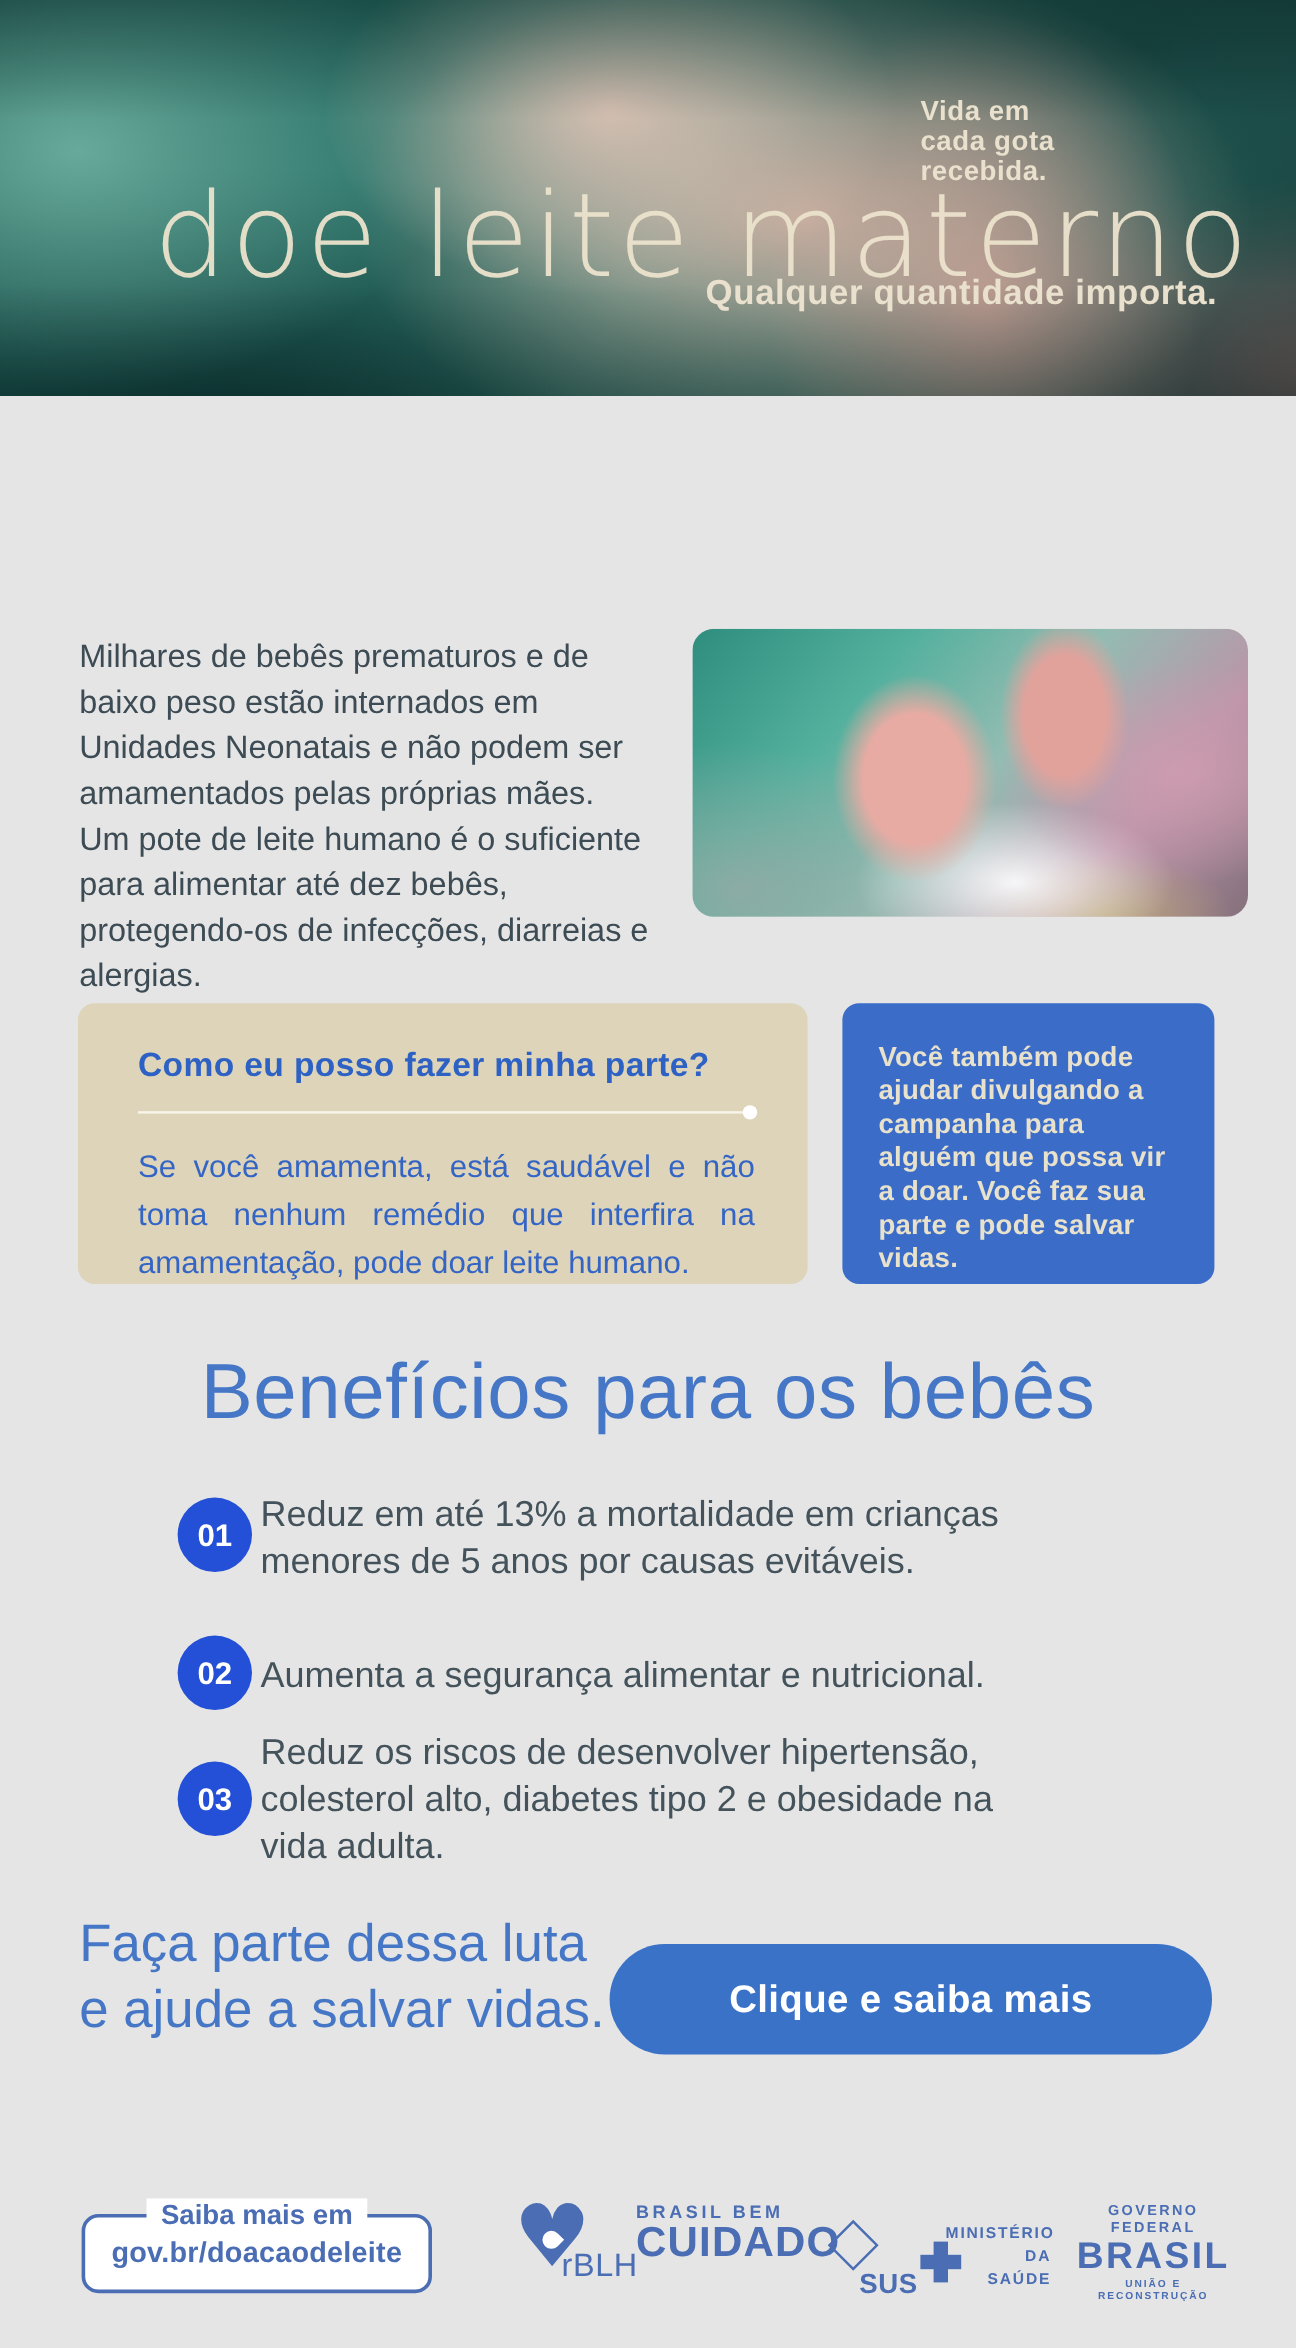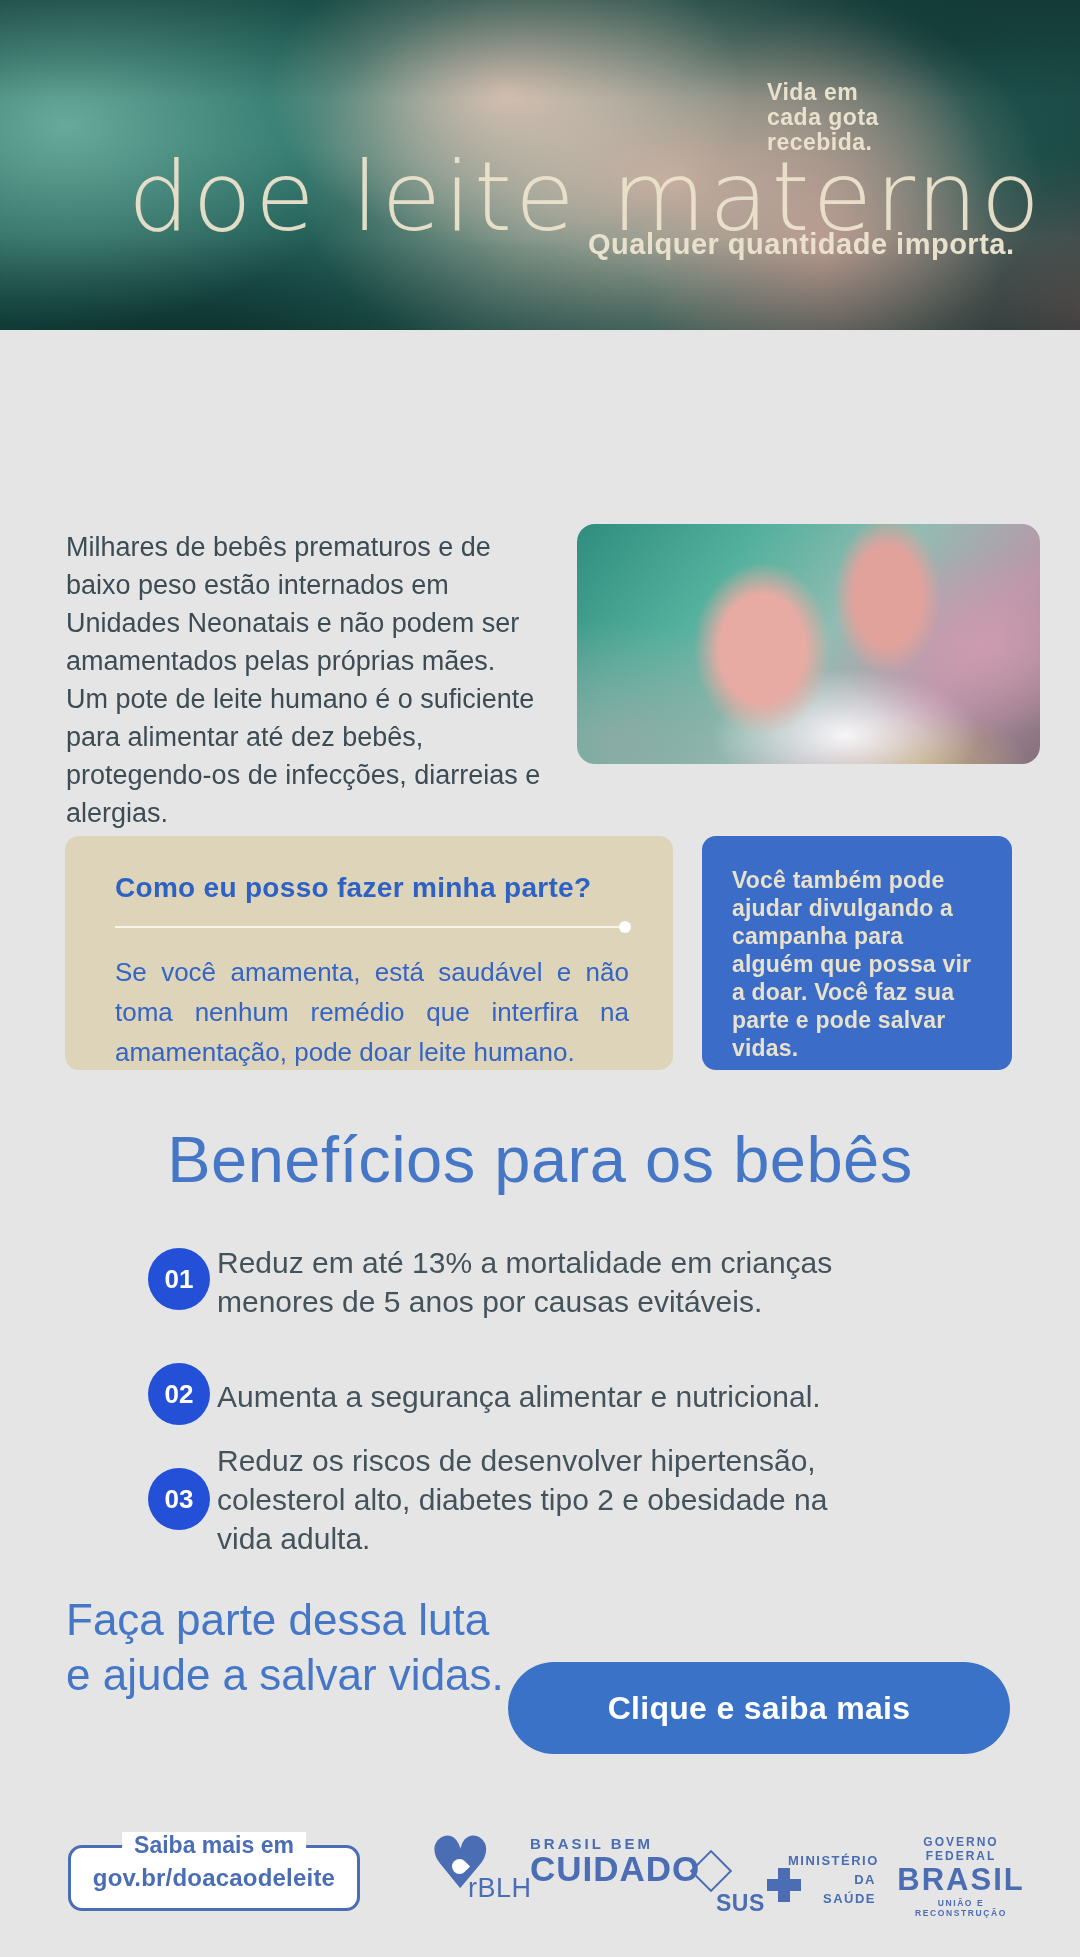--- a/index.html
+++ b/index.html
@@ -49,21 +49,21 @@
   
   .benefits-title{position:absolute;left:0;top:1122px;width:1080px;text-align:center;color:#4577c6;font-size:65px;font-weight:400;letter-spacing:.5px;}
   .benefit-item .num{position:absolute;width:62px;height:62px;border-radius:50%;background:#2350d6;color:#ffffff;font-size:26px;font-weight:700;display:flex;align-items:center;justify-content:center;}
   .benefit-item .txt{position:absolute;left:217px;color:#44535b;font-size:30px;line-height:39px;}
   .num1{left:148px;top:1248px;} .txt1{top:1243px;width:640px;}
   .num2{left:148px;top:1363px;} .txt2{top:1377px;width:720px;}
   .num3{left:148px;top:1468px;} .txt3{top:1441px;width:620px;}
 
   
   .cta-heading{position:absolute;left:66px;top:1592px;color:#4577c6;font-size:44px;line-height:55px;font-weight:400;}
-  .cta-button{position:absolute;left:508px;top:1620px;width:502px;height:92px;border-radius:46px;background:#3a72c8;border:none;display:flex;align-items:center;justify-content:center;cursor:pointer;margin-top:42px;}
+  .cta-button{position:absolute;left:508px;top:1620px;width:502px;height:92px;border-radius:46px;background:#3a72c8;border:none;display:flex;align-items:center;justify-content:center;cursor:pointer;}
   .cta-button span{color:#ffffff;font-size:32px;font-weight:700;letter-spacing:.3px;}
 
   
   .govbr-box{position:absolute;left:68px;top:1845px;width:286px;height:60px;border:3px solid #4a6db3;border-radius:14px;display:flex;align-items:center;justify-content:center;cursor:pointer;background:#fff;}
   .govbr-label{position:absolute;top:-16px;left:50%;transform:translateX(-50%);background:#ffffff;padding:0 12px;color:#4a6db3;font-size:23px;font-weight:700;white-space:nowrap;}
   .govbr-url{color:#4a6db3;font-size:24px;font-weight:700;letter-spacing:.2px;}
 
   .logo{position:absolute;color:#4a6db3;}
   .logo-rblh{left:428px;top:1833px;width:110px;height:80px;}
   .rblh-heart{position:absolute;left:0;top:-6px;font-size:72px;line-height:72px;color:#4a6db3;font-family:"DejaVu Sans",sans-serif;}

